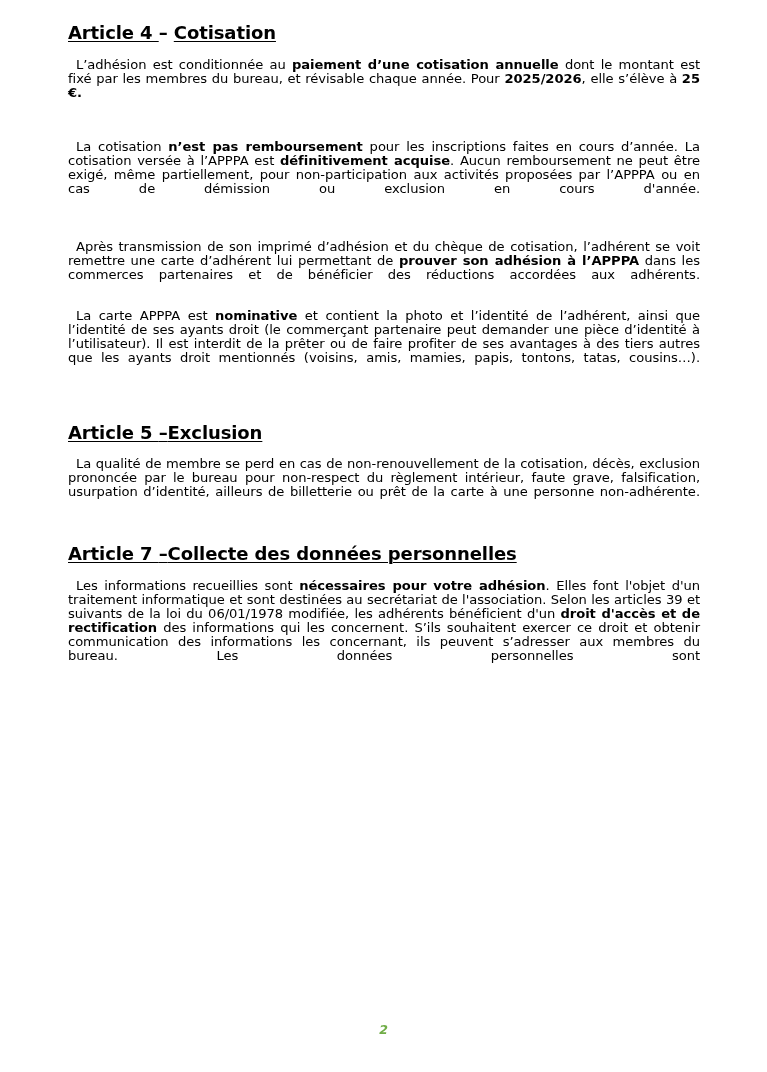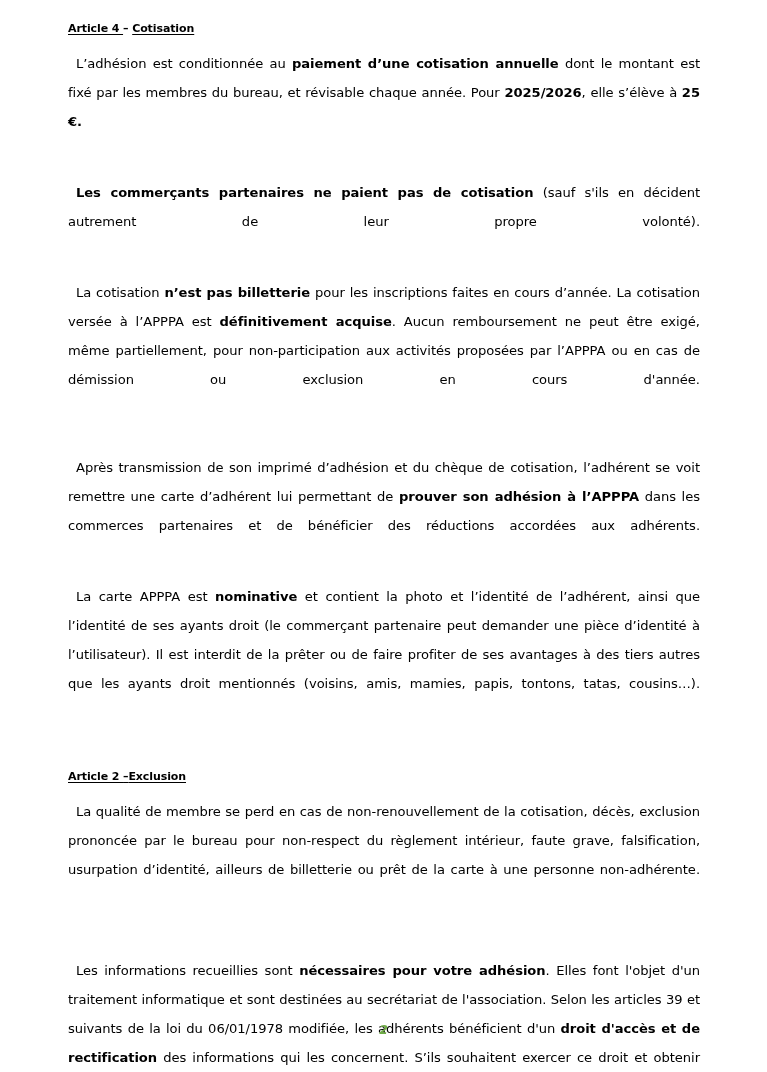--- a/index.html
+++ b/index.html
@@ -26,21 +26,21 @@
     box-sizing: border-box;
     padding: 22px 67px 0 68px;
   }
 
   .doc-body {
     width: 632px;
   }
 
   
   .article-heading {
-    font-size: 11px;
+    font-size: 18px;
     font-weight: bold;
     line-height: 1.25;
     margin: 0;
     letter-spacing: -0.1px;
     white-space: nowrap;
   }
   .article-heading .u {
     text-decoration: underline;
     text-underline-offset: 2px;
     text-decoration-thickness: 1.4px;
@@ -51,21 +51,21 @@
 
   
   .sp-heading-top    { height: 17px; }
   .sp-after-heading  { height: 13px; }
   .sp-para           { height: 13px; }
 
   
   p.para {
     margin: 0;
     font-size: 13.1px;
-    line-height: 29px;
+    line-height: 14px;
     text-align: justify;
     text-justify: inter-word;
     text-indent: 8px;
     letter-spacing: -0.05px;
     word-spacing: 0px;
     hyphens: none;
   }
   p.para b {
     font-weight: bold;
   }
@@ -96,56 +96,56 @@
   <div class="doc-body">
 
     <h2 class="article-heading"><span class="u">Article 4 </span><span class="dash-plain"> – </span><span class="u">Cotisation</span></h2>
 
     <div class="sp-after-heading"></div>
 
     <p class="para"><span>L’adhésion est conditionnée au </span><b>paiement d’une cotisation annuelle</b><span> dont le montant est fixé par les membres du bureau, et révisable chaque année. Pour </span><b>2025/2026</b><span>, elle s’élève à </span><b>25 €.</b></p>
 
     <div class="sp-para"></div>
 
-    <p class="para"><b>Les commerçants partenaires ne paient pas de cotisation</b><span> (sauf s'ils en décident autrement de leur propre volonté).</span></p>
 
     <div class="sp-para"></div>
 
-    <p class="para"><span>La cotisation </span><b>n’est pas billetterie</b><span> pour les inscriptions faites en cours d’année. La cotisation versée à l’APPPA est </span><b>définitivement acquise</b><span>. Aucun remboursement ne peut être exigé, même partiellement, pour non-participation aux activités proposées par l’APPPA ou en cas de démission ou exclusion en cours d'année.</span></p>
+    <p class="para"><span>La cotisation </span><b>n’est pas remboursement</b><span> pour les inscriptions faites en cours d’année. La cotisation versée à l’APPPA est </span><b>définitivement acquise</b><span>. Aucun remboursement ne peut être exigé, même partiellement, pour non-participation aux activités proposées par l’APPPA ou en cas de démission ou exclusion en cours d'année.</span></p>
 
     <div class="sp-heading-top"></div>
 
 
     <div class="sp-after-heading"></div>
 
     <p class="para"><span>Après transmission de son imprimé d’adhésion et du chèque de cotisation, l’adhérent se voit remettre une carte d’adhérent lui permettant de </span><b>prouver son adhésion à l’APPPA</b><span> dans les commerces partenaires et de bénéficier des réductions accordées aux adhérents.</span></p>
 
     <div class="sp-para"></div>
 
     <p class="para"><span>La carte APPPA est </span><b>nominative</b><span> et contient la photo et l’identité de l’adhérent, ainsi que l’identité de ses ayants droit (le commerçant partenaire peut demander une pièce d’identité à l’utilisateur). Il est interdit de la prêter ou de faire profiter de ses avantages à des tiers autres que les ayants droit mentionnés (voisins, amis, mamies, papis, tontons, tatas, cousins…).</span></p>
 
     <div class="sp-para"></div>
 
 
     <div class="sp-para"></div>
 
 
     <div class="sp-heading-top"></div>
 
-    <h2 class="article-heading"><span class="u">Article 2 </span><span class="u">–</span><span class="u">Exclusion</span></h2>
+    <h2 class="article-heading"><span class="u">Article 5 </span><span class="u">–</span><span class="u">Exclusion</span></h2>
 
     <div class="sp-after-heading"></div>
 
     <p class="para">La qualité de membre se perd en cas de non-renouvellement de la cotisation, décès, exclusion prononcée par le bureau pour non-respect du règlement intérieur, faute grave, falsification, usurpation d’identité, ailleurs de billetterie ou prêt de la carte à une personne non-adhérente.</p>
 
     <div class="sp-para"></div>
 
 
     <div class="sp-heading-top"></div>
 
+    <h2 class="article-heading"><span class="u">Article 7 </span><span class="u">–</span><span class="u">Collecte des données personnelles</span></h2>
 
     <div class="sp-after-heading"></div>
 
     <p class="para"><span>Les informations recueillies sont </span><b>nécessaires pour votre adhésion</b><span>. Elles font l'objet d'un traitement informatique et sont destinées au secrétariat de l'association. Selon les articles 39 et suivants de la loi du 06/01/1978 modifiée, les adhérents bénéficient d'un </span><b>droit d'accès et de rectification</b><span> des informations qui les concernent. S’ils souhaitent exercer ce droit et obtenir communication des informations les concernant, ils peuvent s’adresser aux membres du bureau. Les données personnelles sont </span></p>
 
   </div>
 
   <div class="page-number">2</div>
 </div>
 

